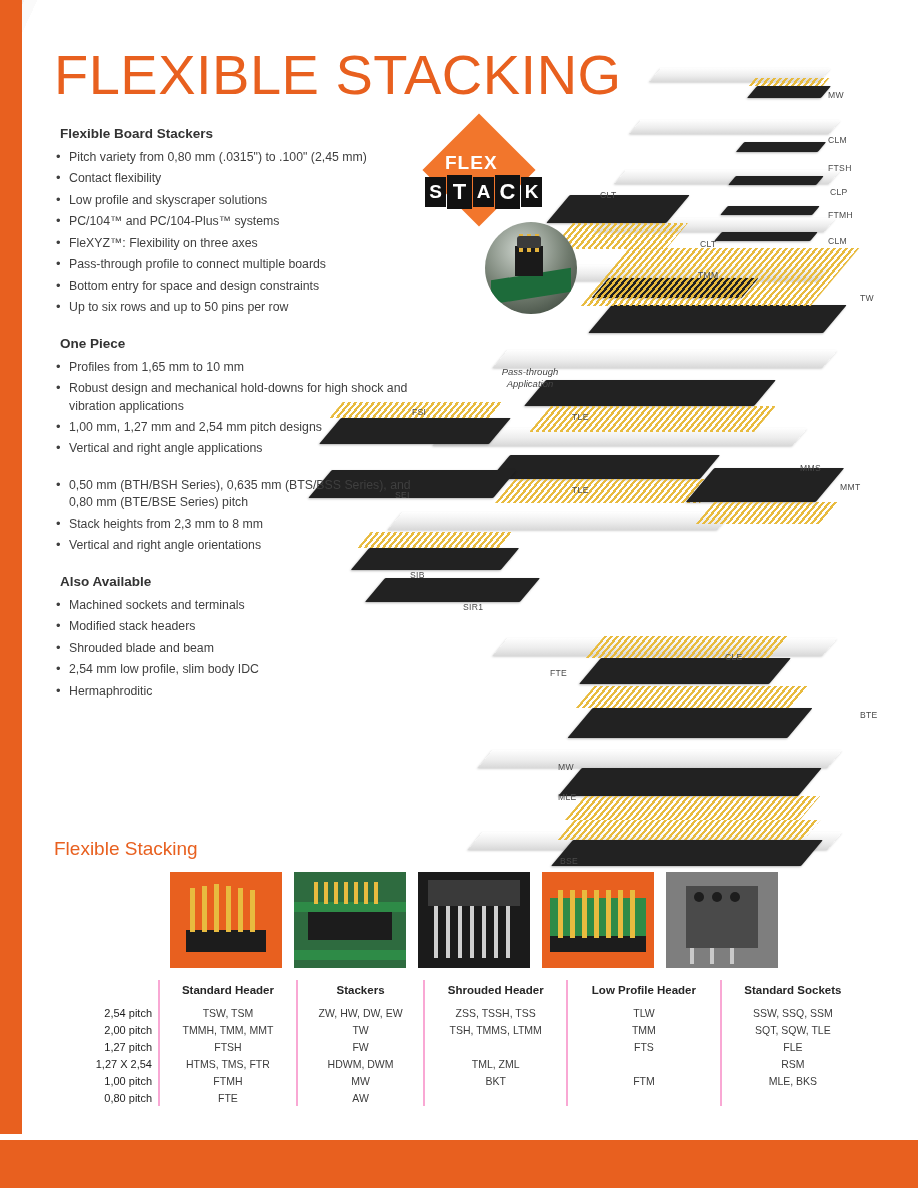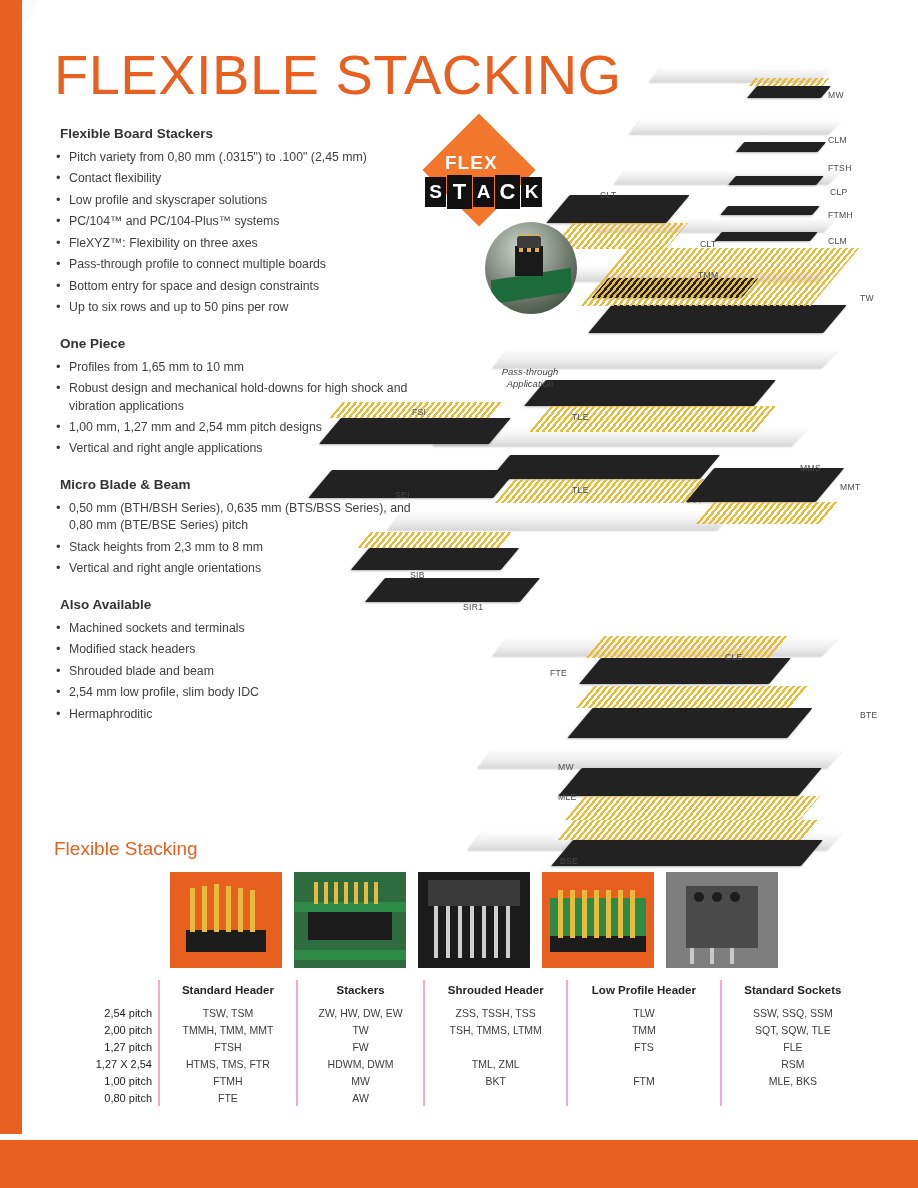--- a/index.html
+++ b/index.html
@@ -317,21 +317,20 @@
     <div class="sec">
       <div class="sec-head">One Piece</div>
       <ul class="bullets">
         <li>Profiles from 1,65 mm to 10 mm</li>
         <li>Robust design and mechanical hold-downs for high shock and vibration applications</li>
         <li>1,00 mm, 1,27 mm and 2,54 mm pitch designs</li>
         <li>Vertical and right angle applications</li>
       </ul>
     </div>
     <div class="sec">
-      <div class="sec-head">Micro Blade &amp; Beam</div>
       <ul class="bullets">
         <li>0,50 mm (BTH/BSH Series), 0,635 mm (BTS/BSS Series), and 0,80 mm (BTE/BSE Series) pitch</li>
         <li>Stack heights from 2,3 mm to 8 mm</li>
         <li>Vertical and right angle orientations</li>
       </ul>
     </div>
     <div class="sec">
       <div class="sec-head">Also Available</div>
       <ul class="bullets">
         <li>Machined sockets and terminals</li>

